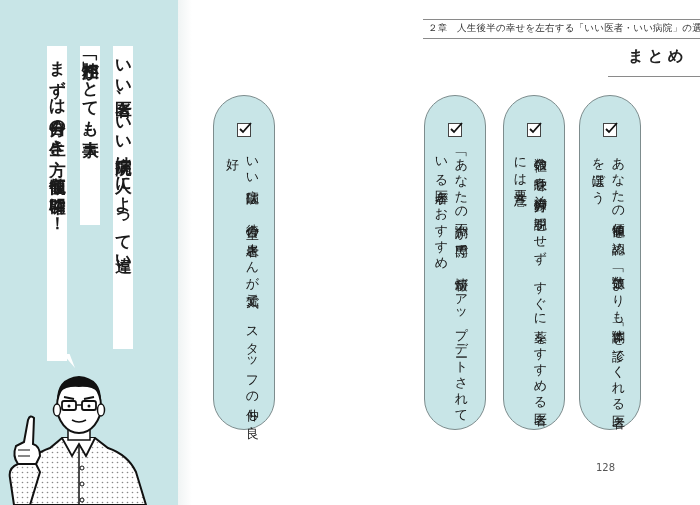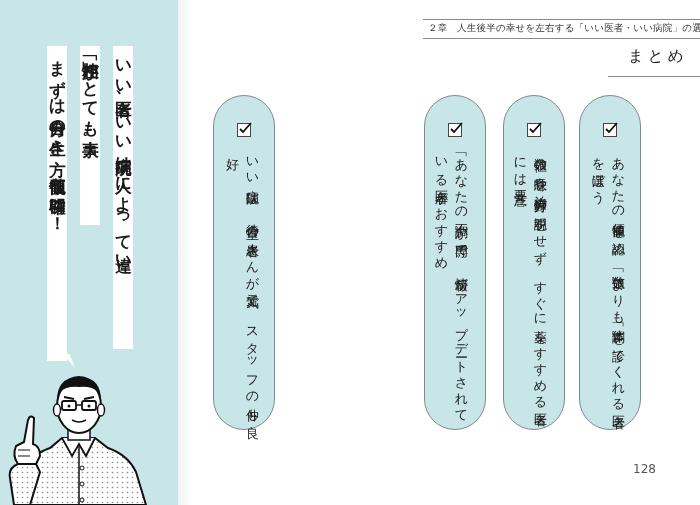--- a/index.html
+++ b/index.html
@@ -35,21 +35,21 @@
   .figure { position: absolute; left: 0; top: 360px; width: 178px; height: 145px; }
 
   .header-line-top { position: absolute; left: 423px; right: 0; top: 19px; border-top: 1px solid #8a8a8a; }
   .header-line-bottom { position: absolute; left: 423px; right: 0; top: 38px; border-top: 1px solid #8a8a8a; }
   .chapter-title {
     position: absolute; left: 428px; top: 22px; font-size: 9.5px; color: #333;
     white-space: nowrap; letter-spacing: 0.2px;
   }
   .section-title {
     position: absolute; left: 628px; top: 46px; font-size: 15.5px; color: #222;
-    letter-spacing: 4px; font-weight: normal;
+    letter-spacing: 4px; font-weight: bold;
   }
   .section-underline { position: absolute; left: 608px; right: 0; top: 76px; border-top: 1px solid #8a8a8a; }
 
   .pill {
     position: absolute; top: 95px; height: 335px;
     background: #c8e5e7; border: 1px solid #7d8c8d;
     border-radius: 32px; box-sizing: border-box;
   }
   .pill .check {
     position: absolute; left: 50%; top: 27px; width: 14px; height: 14px;
@@ -63,21 +63,21 @@
     font-size: 13px; line-height: 20px; letter-spacing: 1.3px;
     color: #1a1a1a; height: 270px;
   }
   .p1 { left: 213px; width: 62px; }
   .p2 { left: 424px; width: 62px; }
   .p3 { left: 503px; width: 62px; }
   .p4 { left: 579px; width: 62px; }
   .p1 .text, .p4 .text { right: 12px; }
 
   .page-number {
-    position: absolute; left: 633px; top: 462px; font-size: 12px; color: #555; text-align: right;
+    position: absolute; left: 596px; top: 462px; font-size: 10px; color: #555; text-align: right;
   }
 </style>
 </head>
 <body>
 
 <div class="left-page">
   <div class="bubble-col col1">いい医者、いい病院は人によって違い、</div>
   <div class="bubble-col col2">「相性」がとても大事。</div>
   <div class="bubble-col col3">まずは自分の生き方、価値観を明確に！</div>
   <div class="tail"></div>

